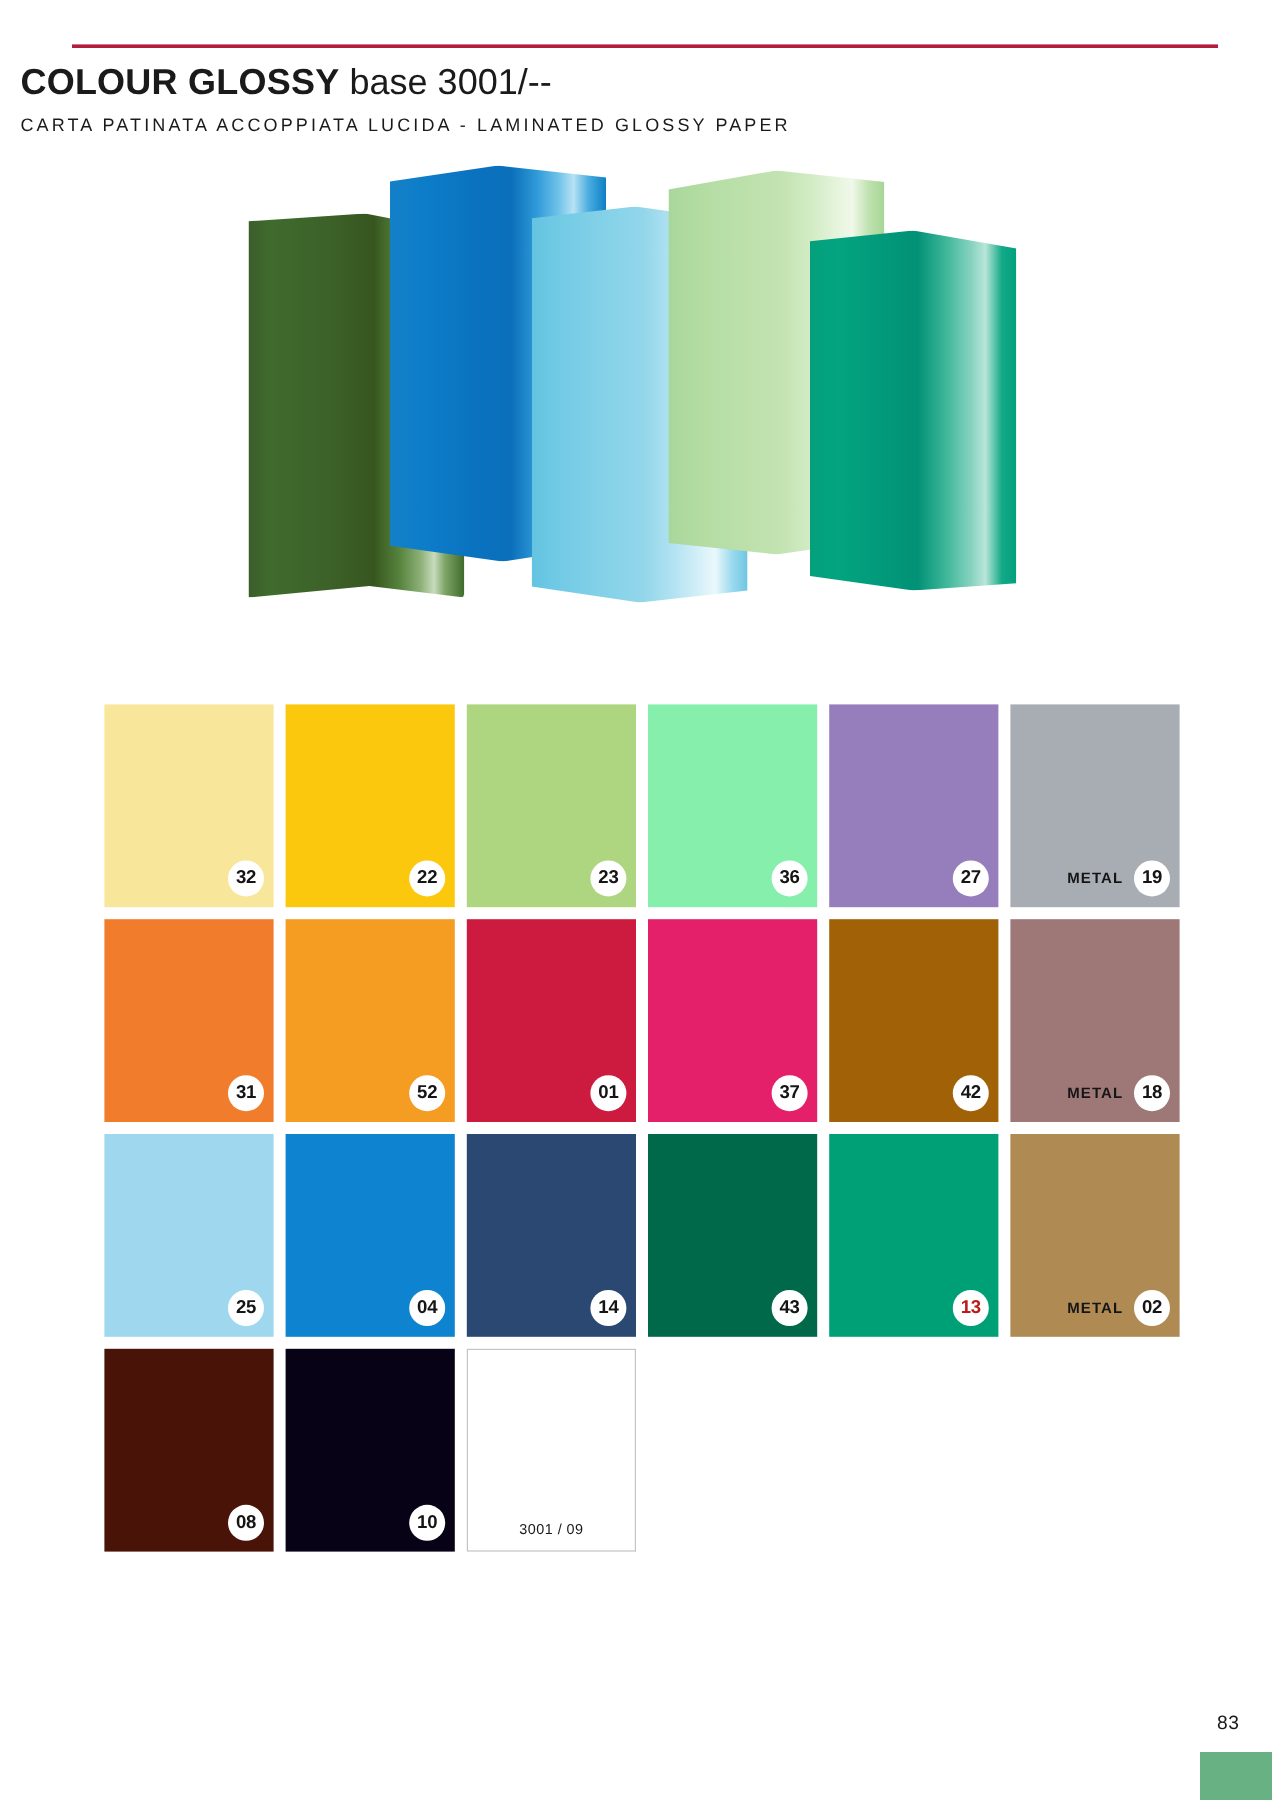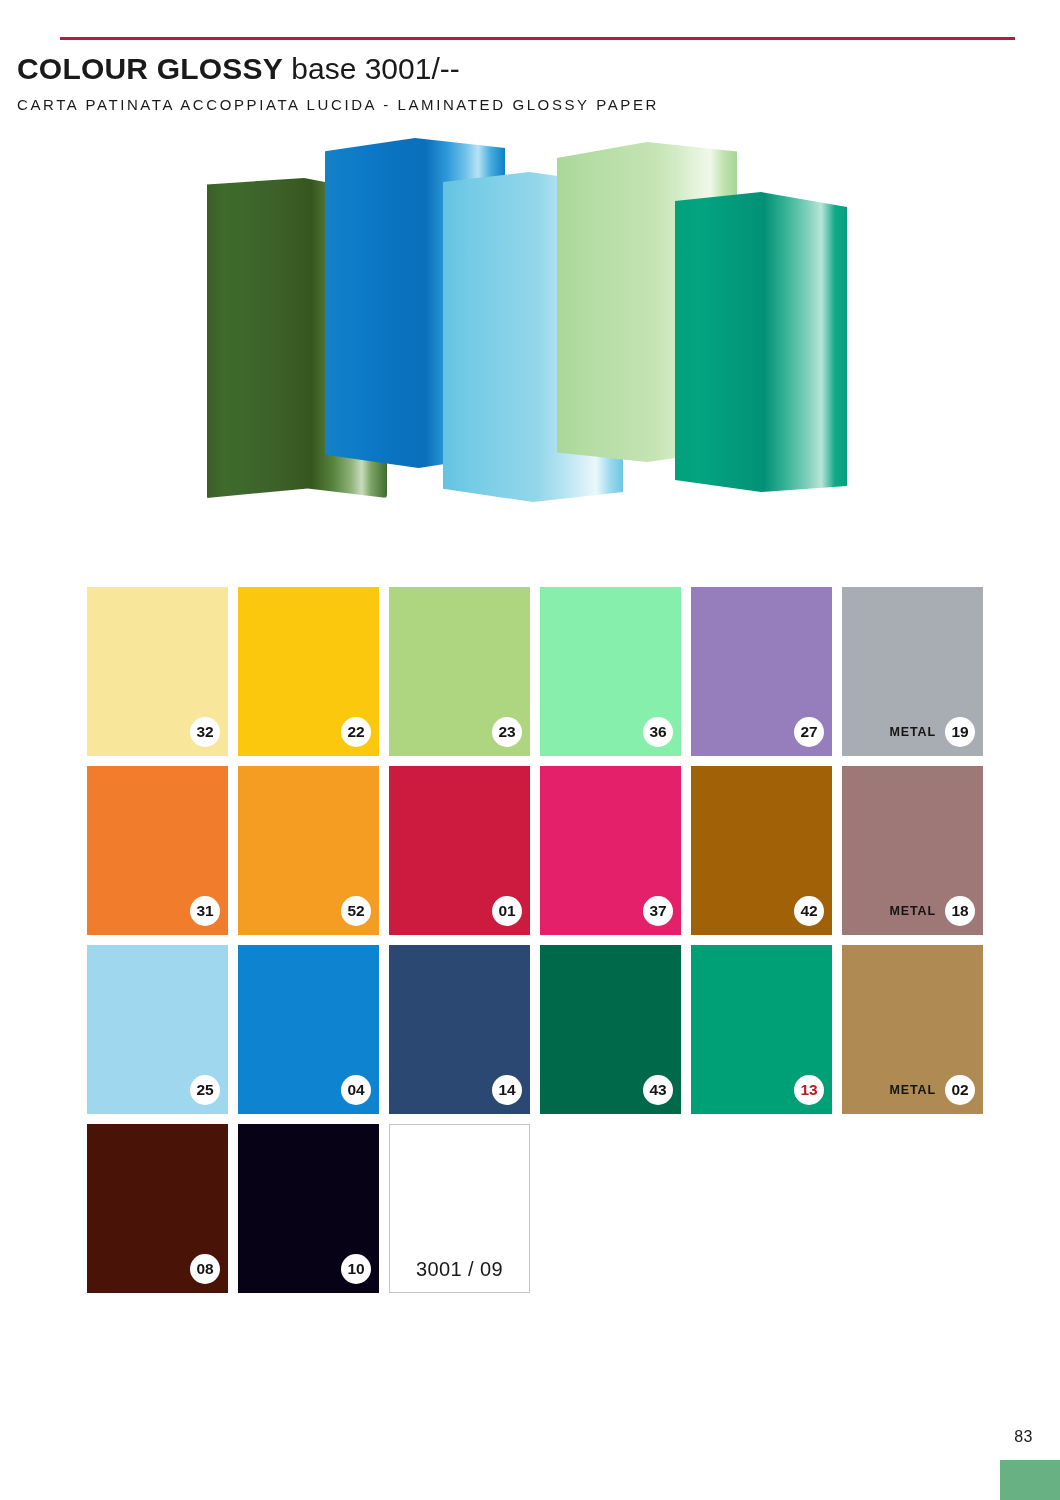--- a/index.html
+++ b/index.html
@@ -177,21 +177,21 @@
     letter-spacing: -0.2px;
   }
   .code-badge.accent { color: #b91c1c; }
 
   .white-chip-text {
     position: absolute;
     left: 0;
     right: 0;
     bottom: 11px;
     text-align: center;
-    font-size: 20px;
+    font-size: 12px;
     font-weight: normal;
     color: #1a1a1a;
     letter-spacing: 0.4px;
   }
 
   
   .page-number {
     position: absolute;
     right: 27px;
     top: 1428px;

